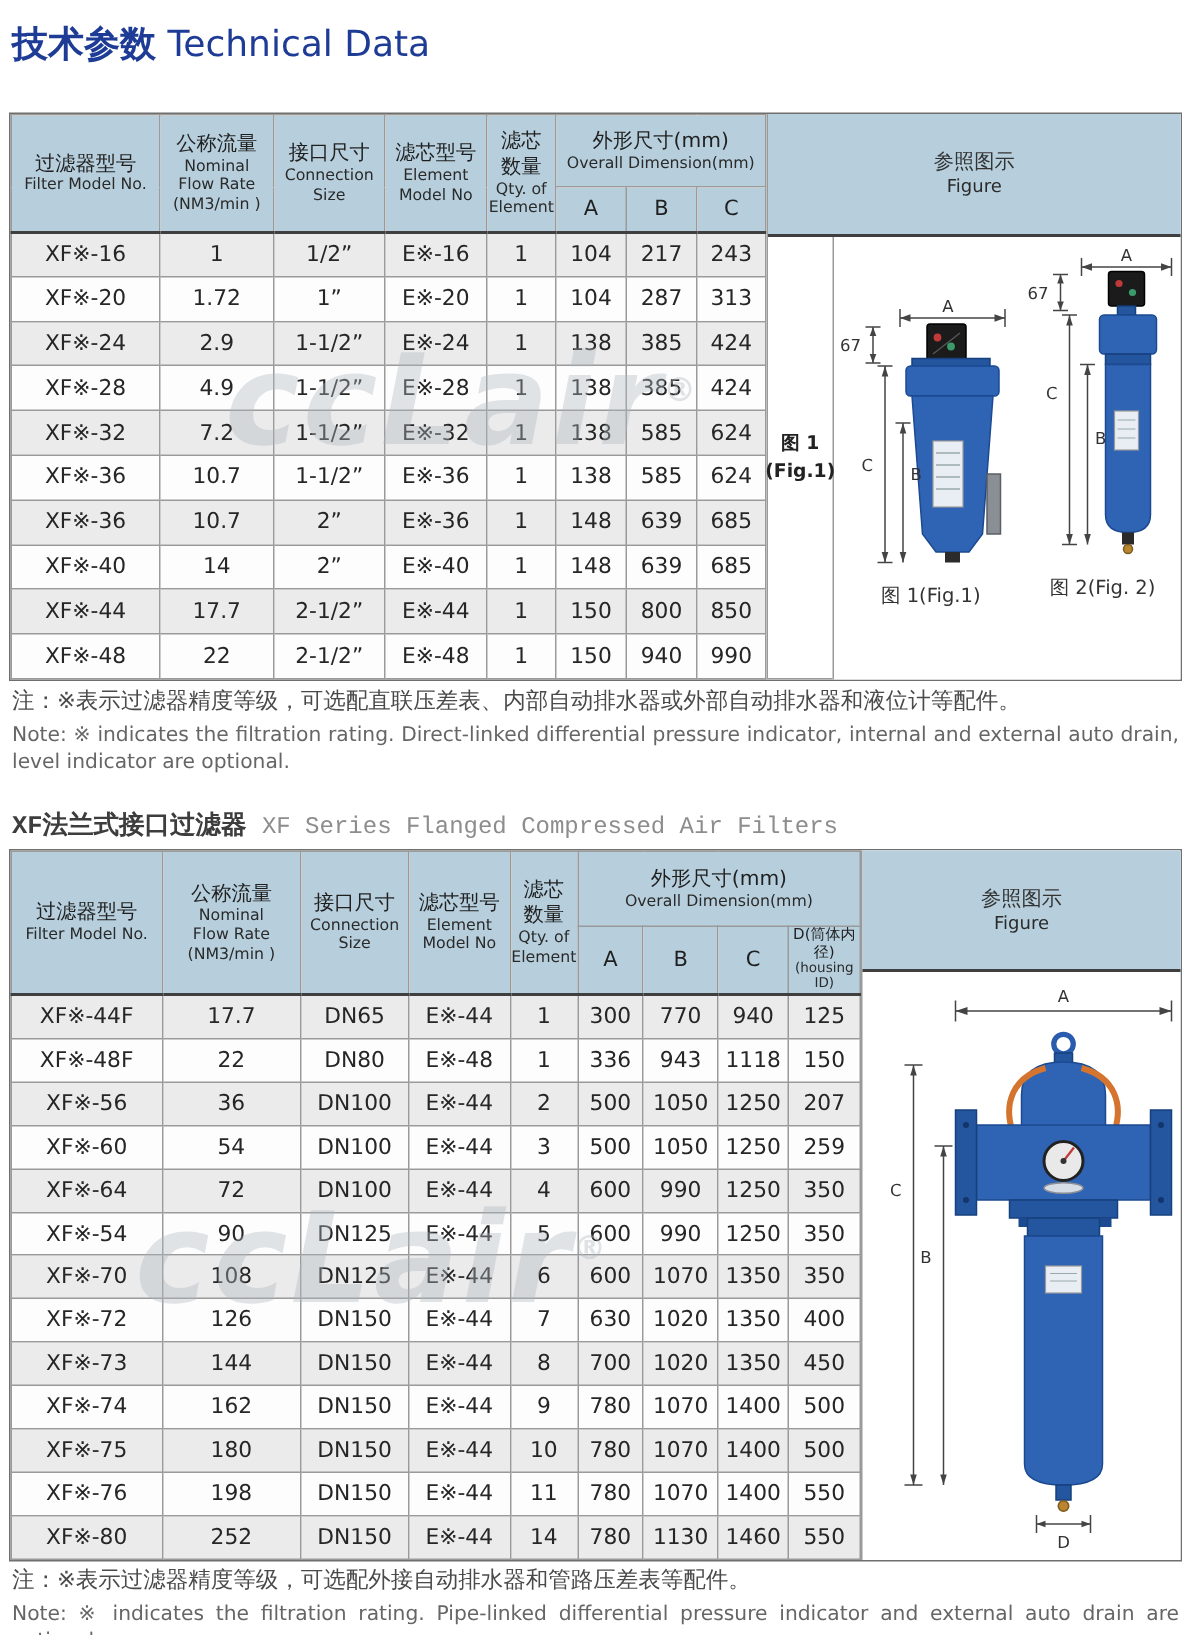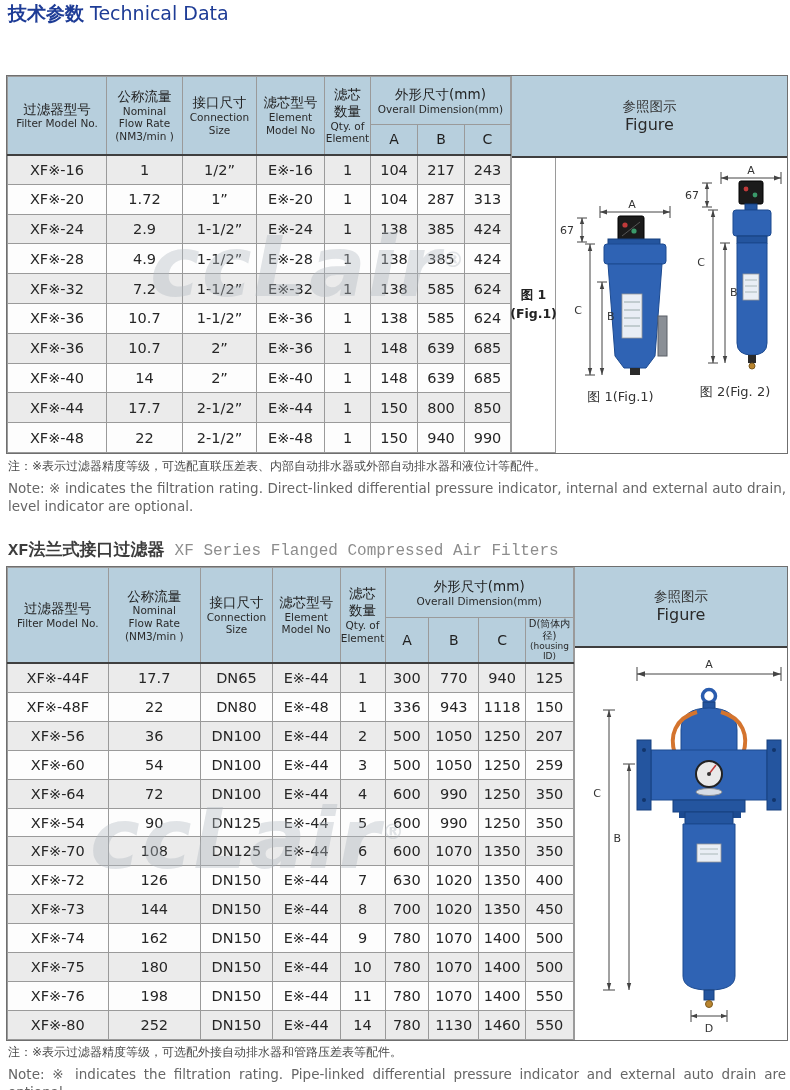--- a/index.html
+++ b/index.html
@@ -1,20 +1,20 @@
 <!DOCTYPE html>
 <html><head>
 <meta charset="utf-8">
 <style>
   html,body{margin:0;padding:0;background:#ffffff;}
   .page{position:relative;width:790px;height:1090px;background:#fff;overflow:hidden;
         font-family:"DejaVu Sans","Liberation Sans",sans-serif;color:#333;}
 
   
-  .main-title{position:absolute;left:8px;top:1px;font-size:19px;color:#1e3c96;}
+  .main-title{position:absolute;left:8px;top:13px;font-size:24px;color:#1e3c96;}
   .main-title .zh{font-weight:bold;}
   .sec-title{position:absolute;left:8px;font-size:17px;}
   .sec-title .zh{font-weight:bold;color:#3d3d3d;}
   .sec-title .en{color:#8d8d8d;font-size:16px;}
   .sec1-title{top:39px;}
   .sec2-title{top:538px;font-family:Liberation Mono, monospace;}
 
   
   .twrap{position:absolute;left:6px;width:782px;display:flex;align-items:stretch;
          border:1px solid #6f6f6f;box-sizing:border-box;}
@@ -37,35 +37,35 @@
   .habc{font-size:14px;}
   .hd1{font-size:10px;line-height:1.15;}
   .hd2{font-size:9px;line-height:1.15;color:#2a2a2a;}
 
   
   .fig-panel{flex:1;display:flex;flex-direction:column;border-left:1px solid #9a9a9a;box-sizing:border-box;background:#fff;}
   .fig-header{background:#b7cfdd;border-bottom:2px solid #3f3f3f;display:flex;flex-direction:column;
               justify-content:center;align-items:center;}
   .fh1{height:80px;} .fh2{height:82px;}
   .fig-header .hzh{font-size:13.5px;}
-  .fig-header .hen{font-size:16px;}
+  .fig-header .hen{font-size:12px;}
   .fig-body{flex:1;display:flex;}
   .fig-labels{width:44px;border-right:1px solid #9a9a9a;display:flex;flex-direction:column;box-sizing:border-box;}
   .fig-label{flex:1;display:flex;flex-direction:column;justify-content:center;align-items:center;
              font-size:12.5px;color:#222;line-height:1.5;font-weight:bold;}
   .fig-label:first-child{border-bottom:1px solid #9a9a9a;}
   .fig-images{flex:1;position:relative;display:flex;justify-content:space-evenly;align-items:flex-start;}
   .figbox{display:flex;flex-direction:column;align-items:center;}
   .figbox .caption{font-size:13px;color:#333;margin-top:2px;}
   .fig-images2{flex:1;display:flex;justify-content:center;align-items:flex-start;}
 
   
   .note{position:absolute;left:8px;width:778px;}
   .note1{top:458px;} .note2{top:1044px;}
-  .note .nzh{font-size:12px;color:#4a4a4a;margin-bottom:4px;}
+  .note .nzh{font-size:15px;color:#4a4a4a;margin-bottom:4px;}
   .note .nen{font-size:13.5px;color:#666;line-height:1.35;text-align:justify;}
 
   
   .wm{position:absolute;font-size:84px;font-weight:bold;font-style:italic;
       color:rgba(176,184,192,0.38);letter-spacing:2px;pointer-events:none;white-space:nowrap;z-index:5;}
   .wm sup{font-size:22px;font-style:normal;}
   .wm1{left:150px;top:218px;}
   .wm2{left:90px;top:790px;}
 
   

